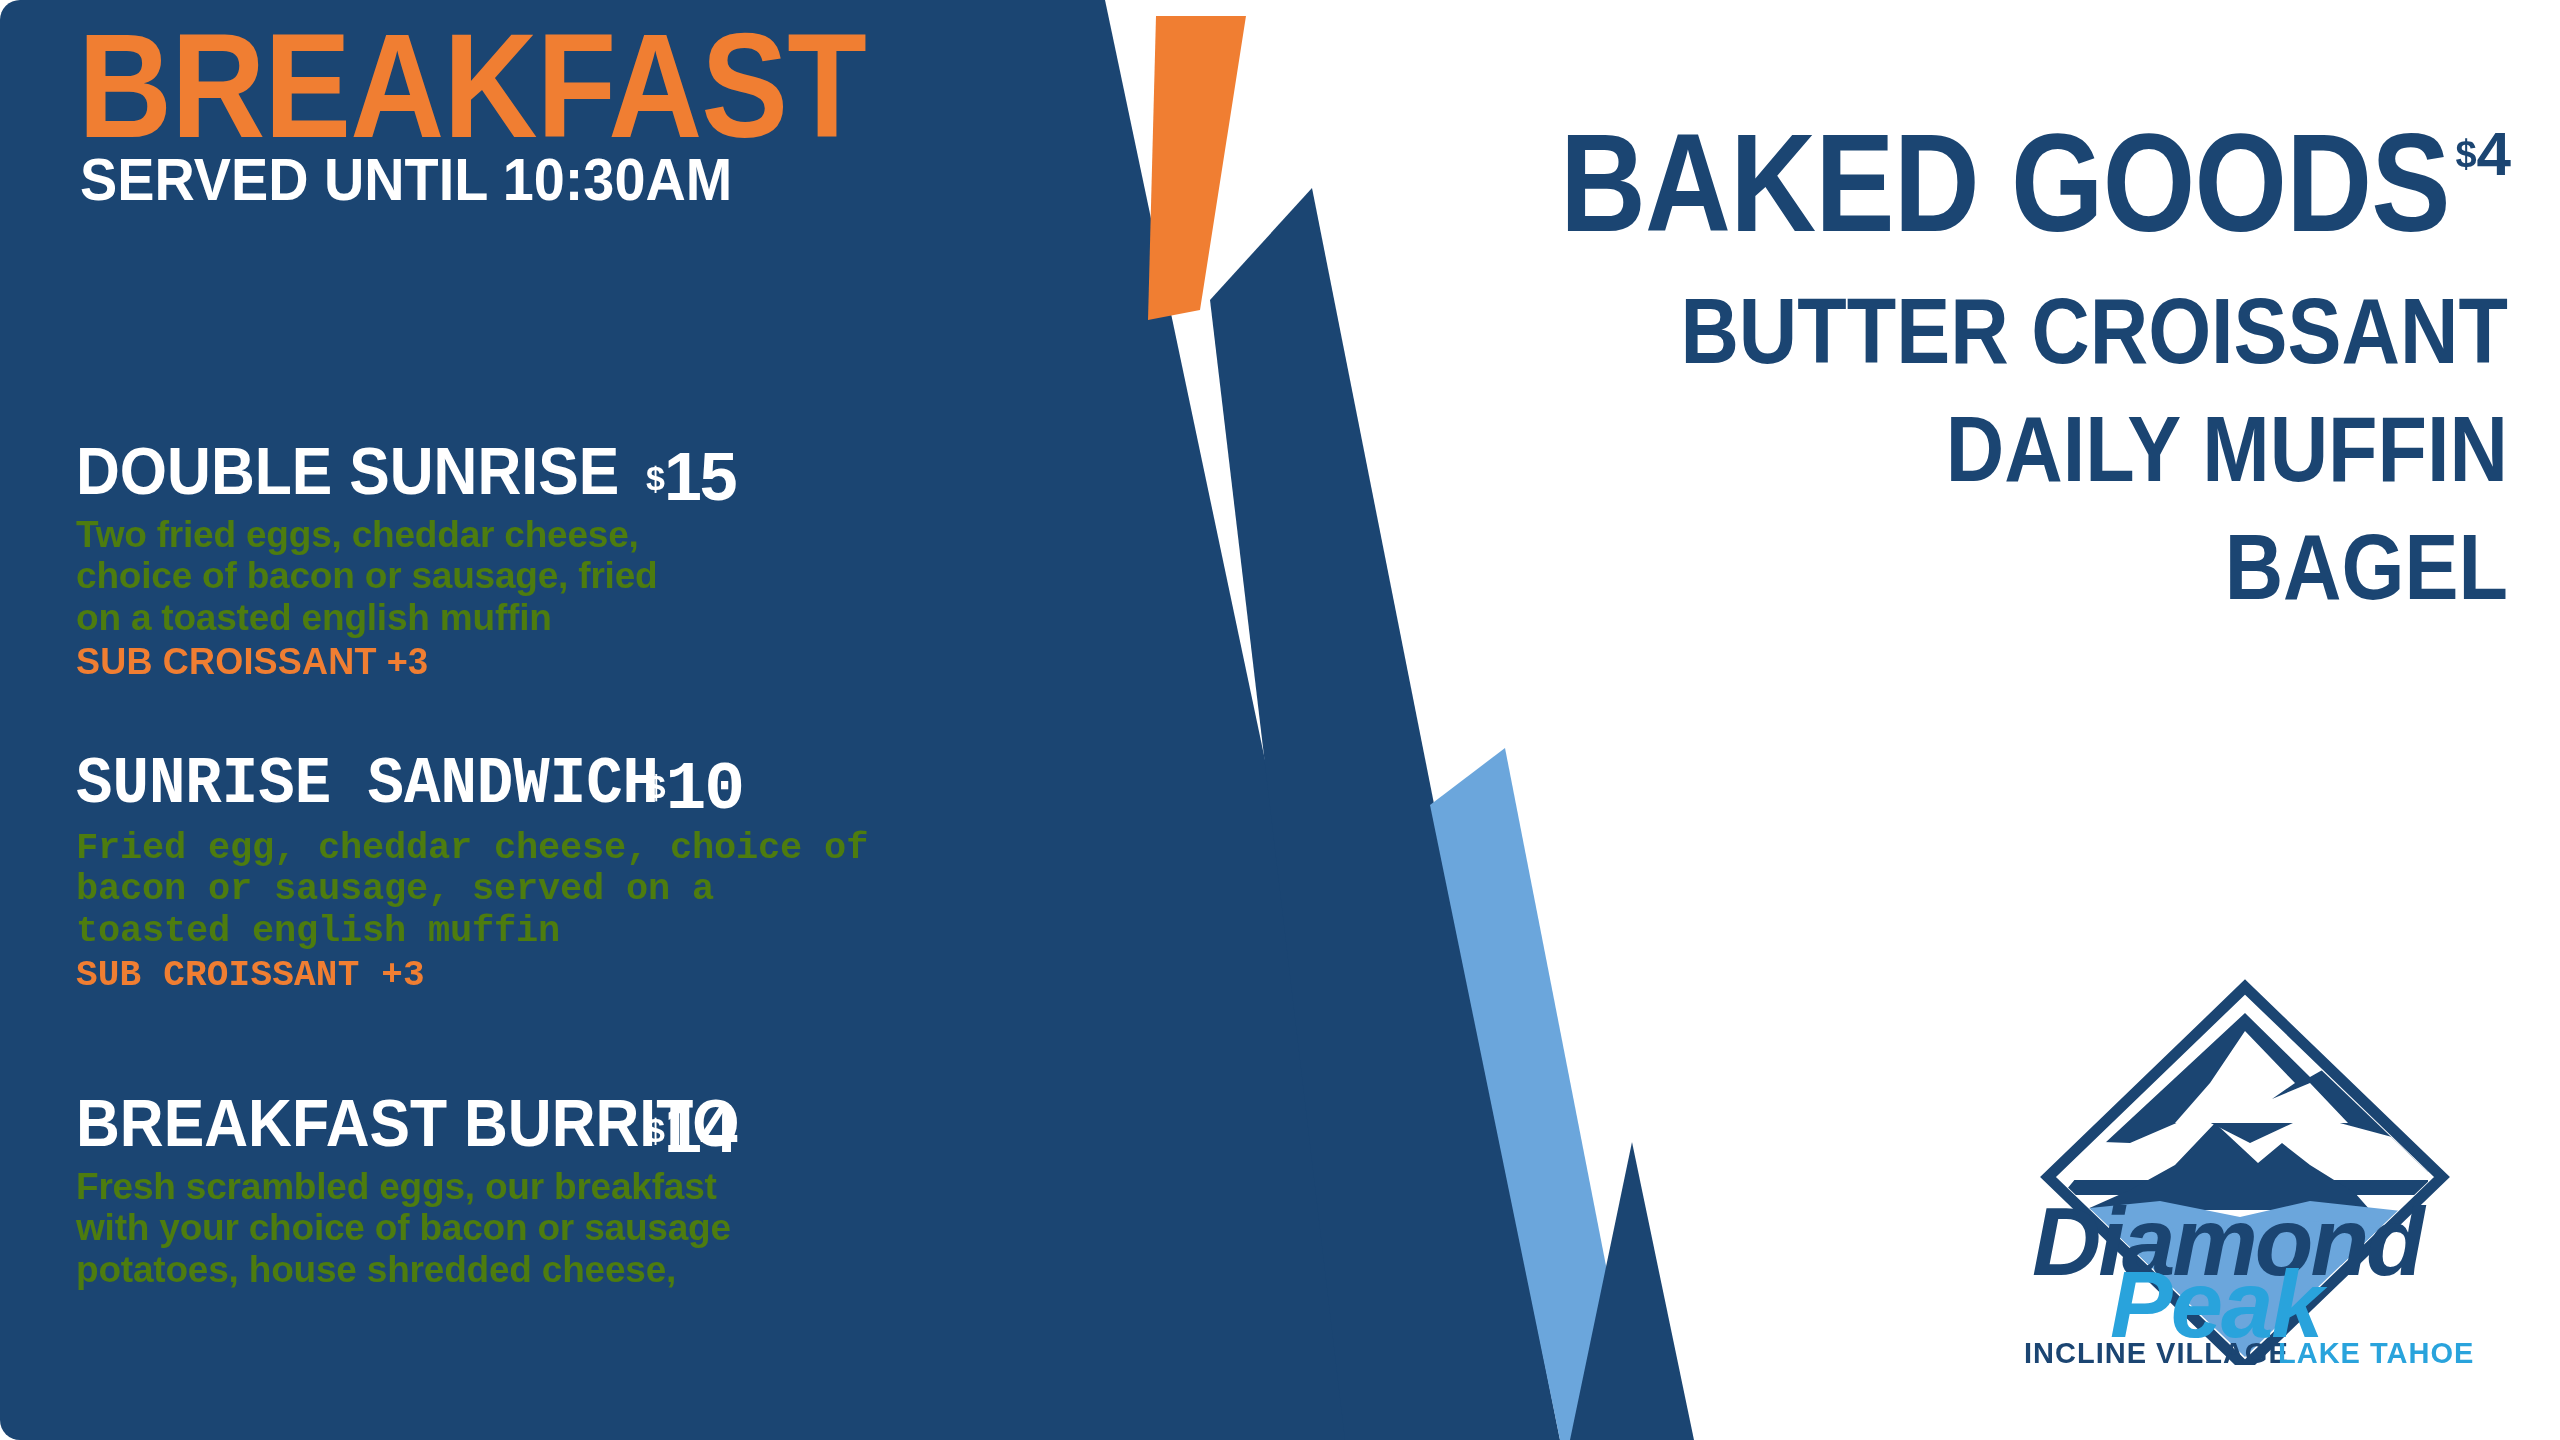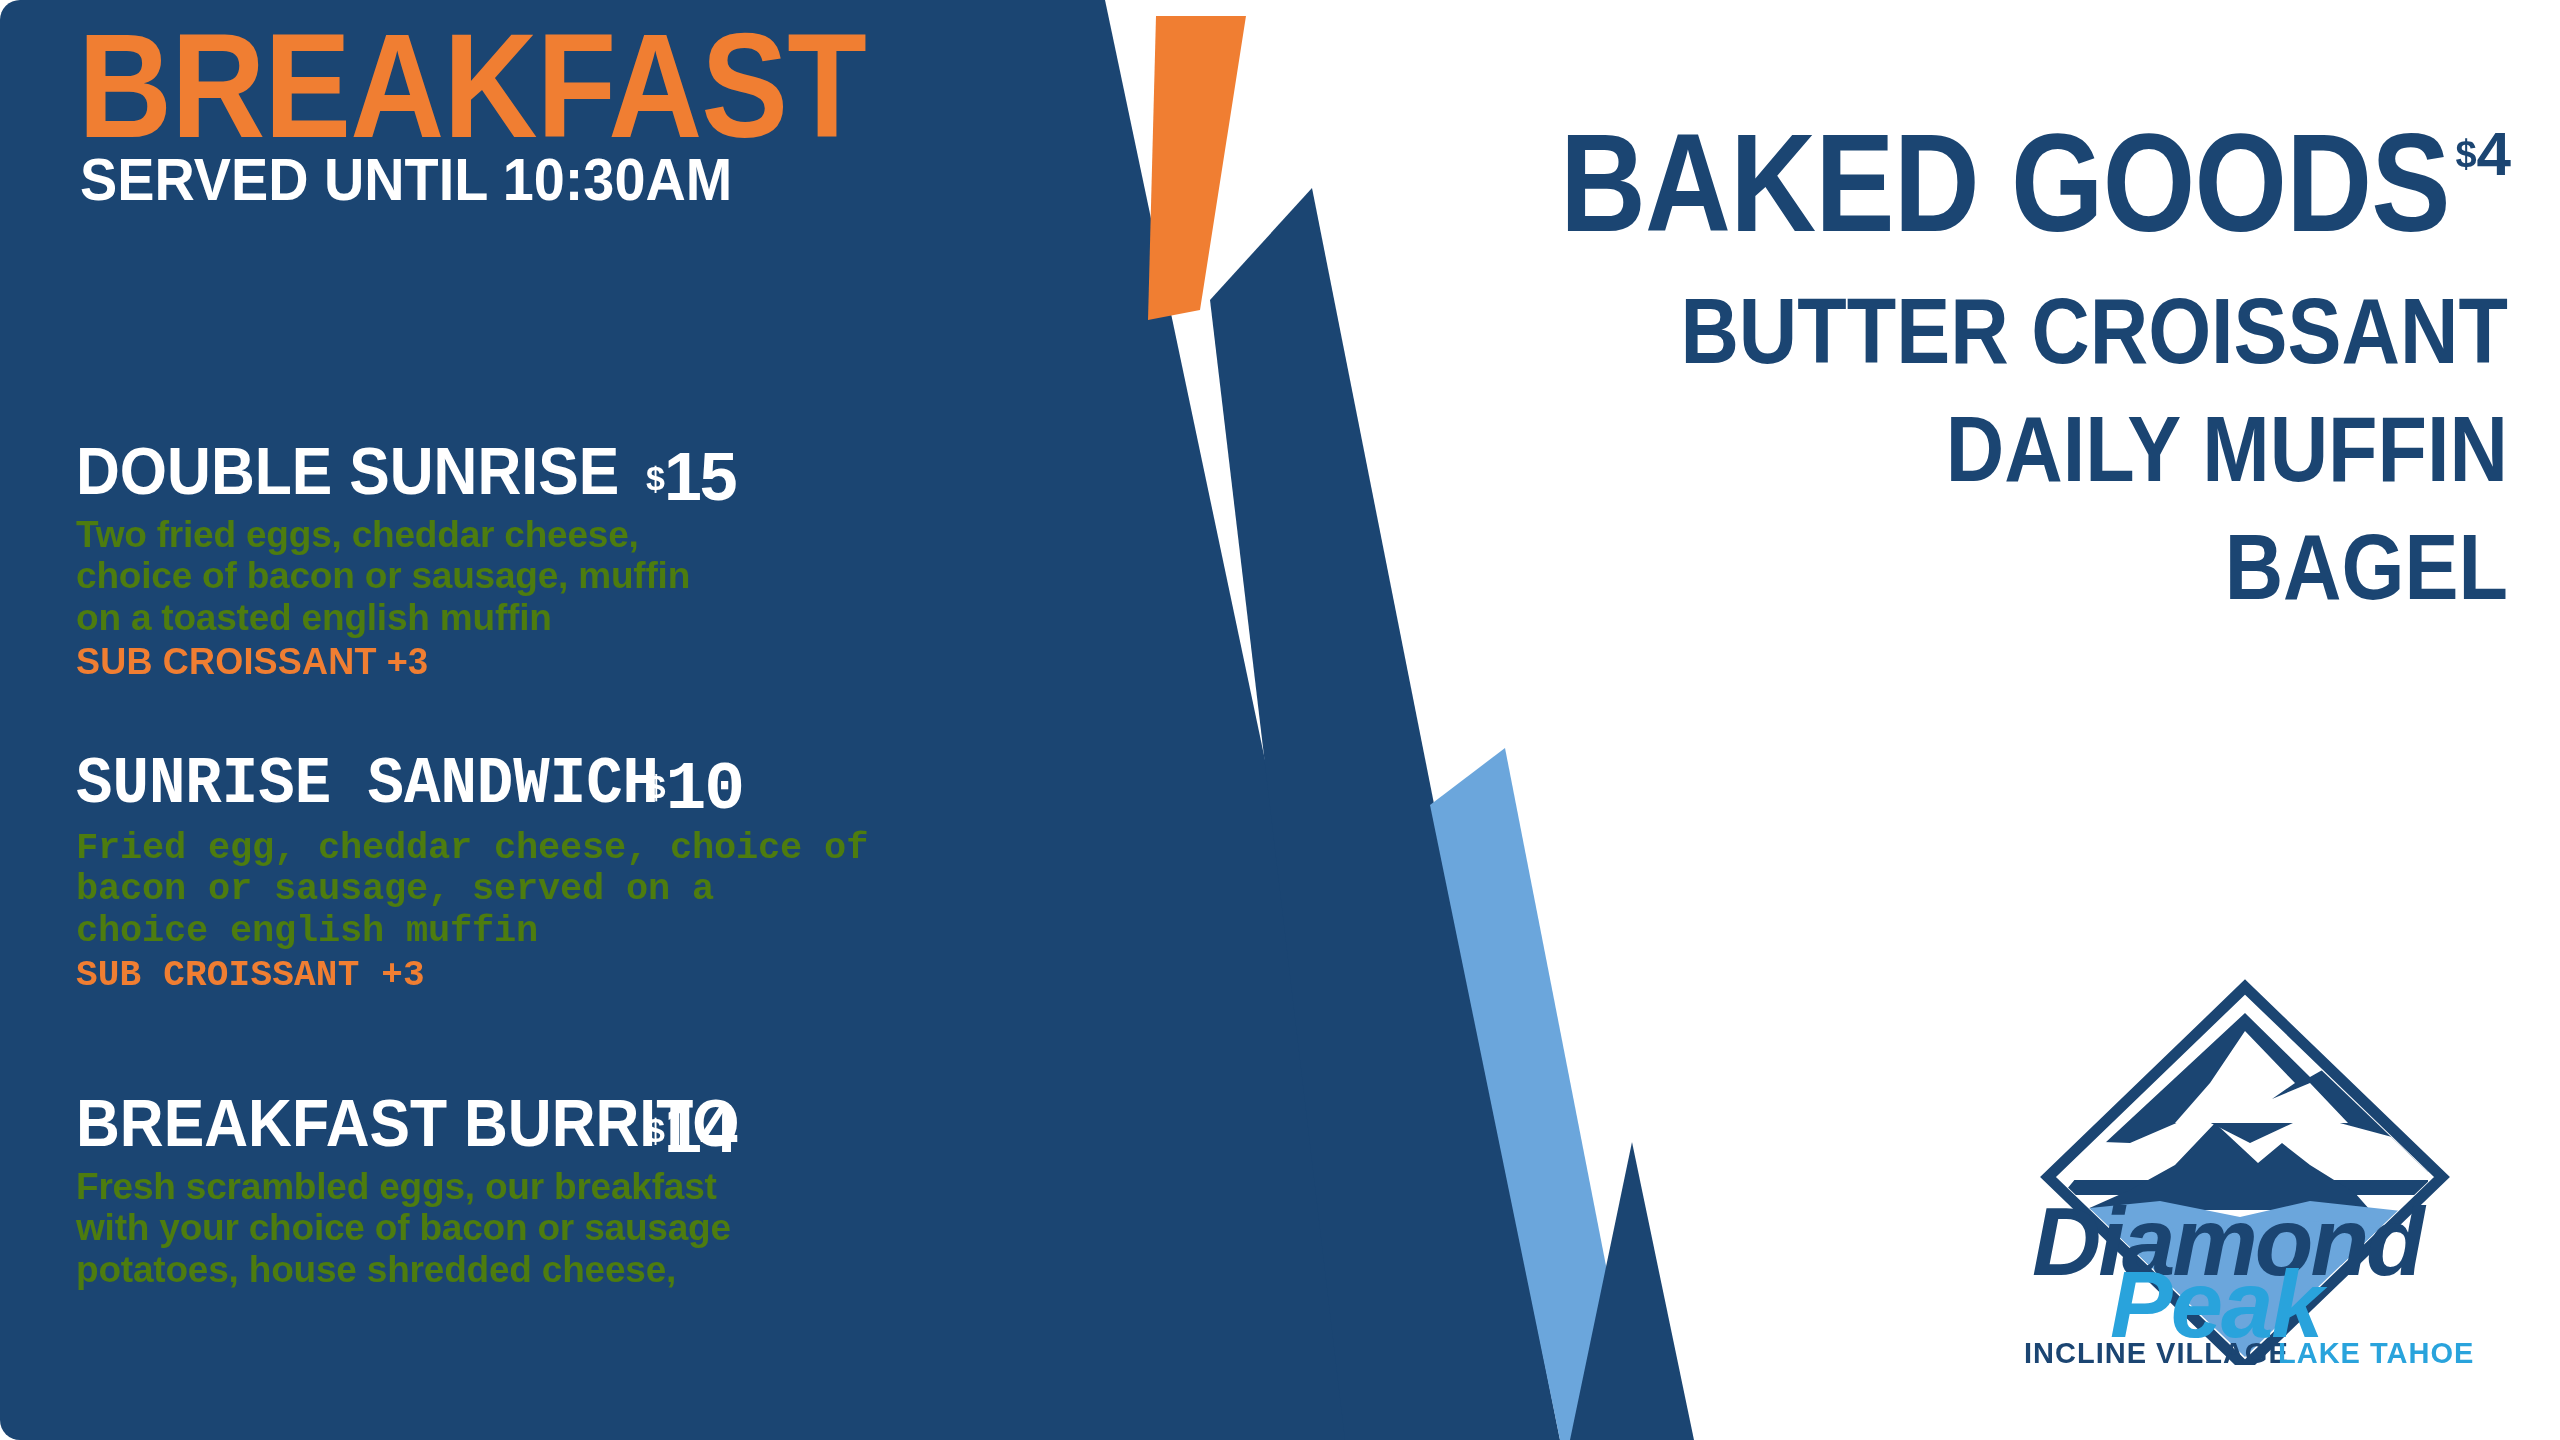--- a/index.html
+++ b/index.html
@@ -212,37 +212,37 @@
 
     <div class="menu-item" style="top:438px;">
       <div class="item-head">
         <span class="item-name">DOUBLE SUNRISE</span>
         <span class="item-price">
           <span class="cur">$</span><span class="amt">15</span>
         </span>
       </div>
       <div class="item-desc">
         <span class="dline">Two fried eggs, cheddar cheese,</span>
-        <span class="dline">choice of bacon or sausage, muffin</span>
+        <span class="dline">choice of bacon or sausage, fried</span>
         <span class="dline">on a toasted english muffin</span>
       </div>
       <div class="item-sub">SUB CROISSANT +3</div>
     </div>
 
     <div class="menu-item" style="top:752px;font-family:Liberation Mono, monospace;">
       <div class="item-head">
         <span class="item-name">SUNRISE SANDWICH</span>
         <span class="item-price">
           <span class="cur">$</span><span class="amt">10</span>
         </span>
       </div>
       <div class="item-desc">
         <span class="dline">Fried egg, cheddar cheese, choice of</span>
         <span class="dline">bacon or sausage, served on a</span>
-        <span class="dline">choice english muffin</span>
+        <span class="dline">toasted english muffin</span>
       </div>
       <div class="item-sub">SUB CROISSANT +3</div>
     </div>
 
     <div class="menu-item" style="top:1090px;">
       <div class="item-head">
         <span class="item-name">BREAKFAST BURRITO</span>
         <span class="item-price">
           <span class="cur">$</span><span class="amt">14</span>
         </span>

